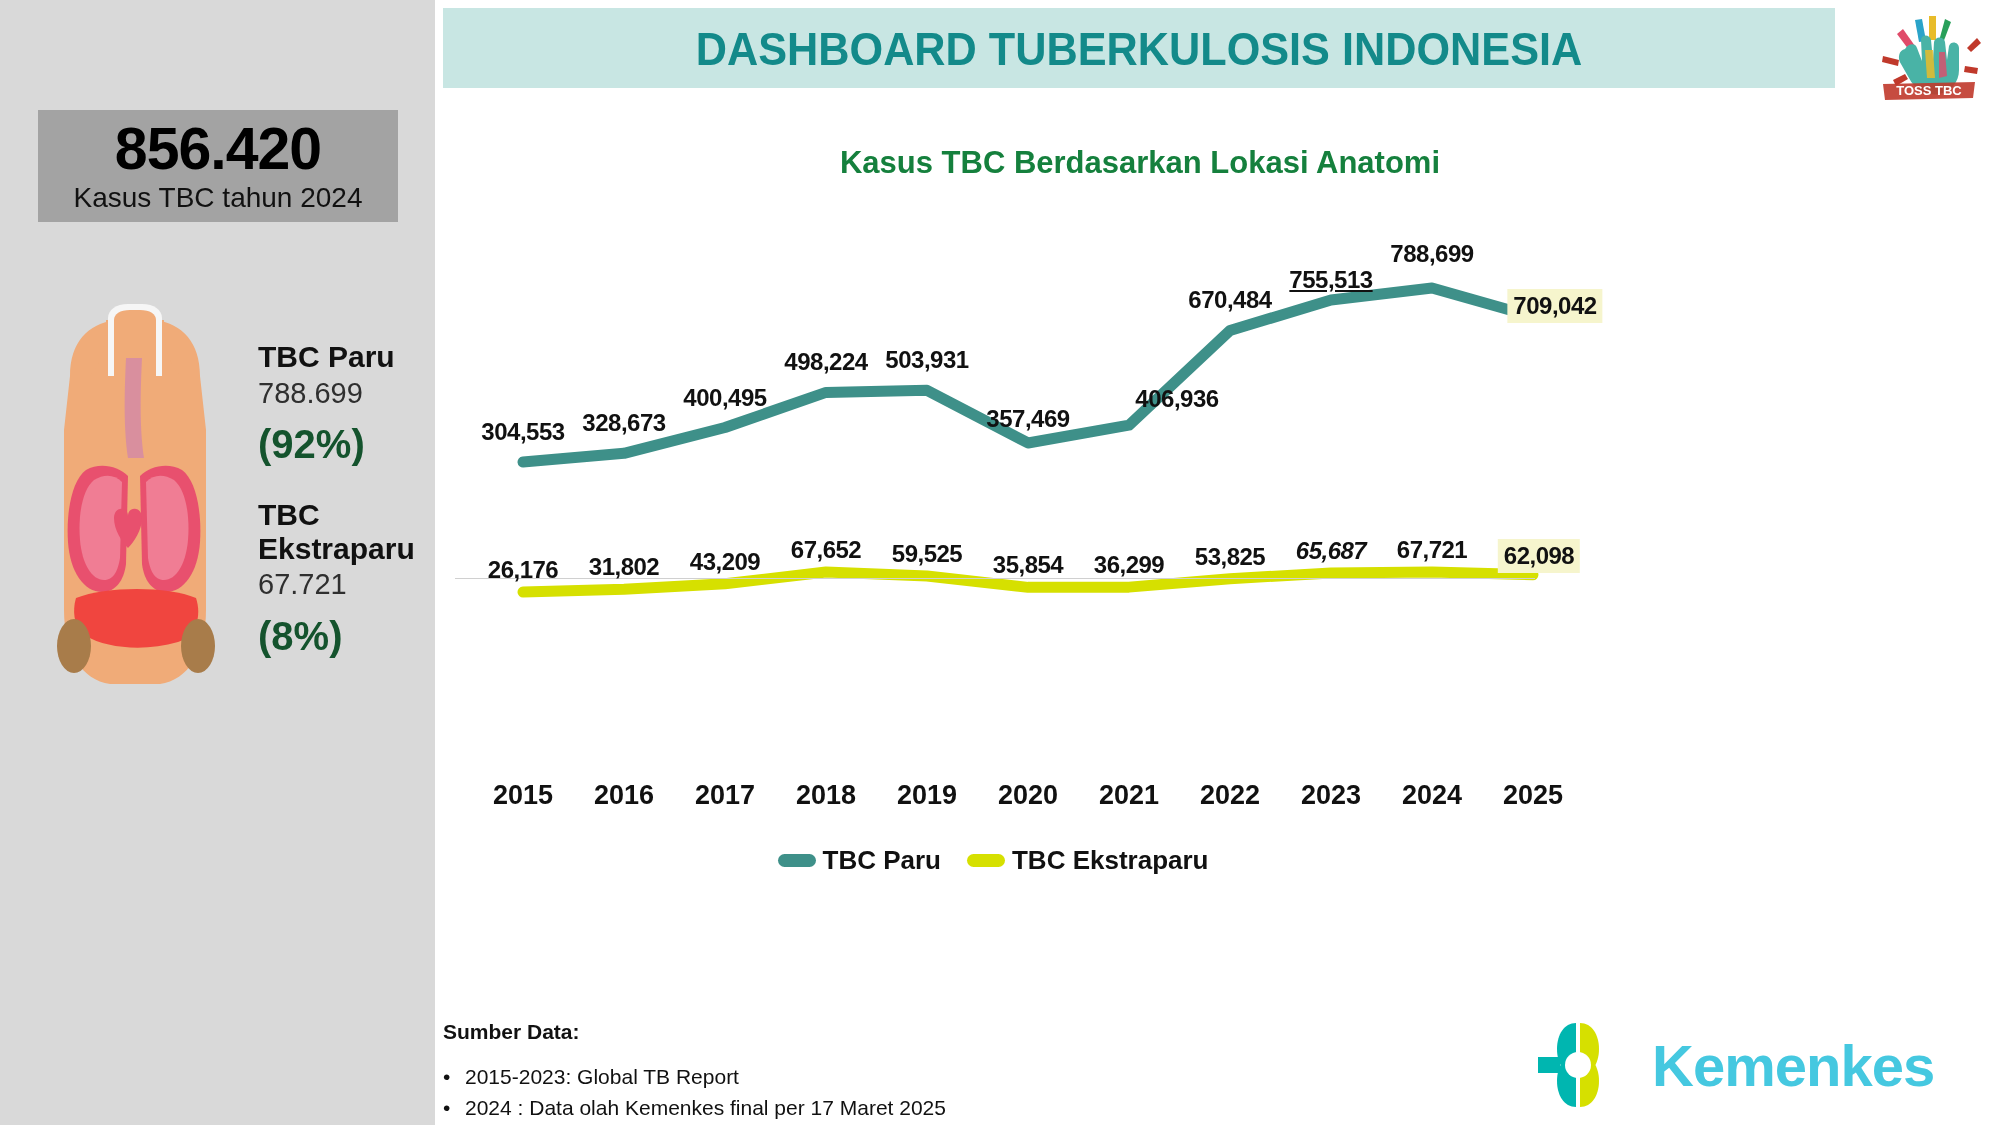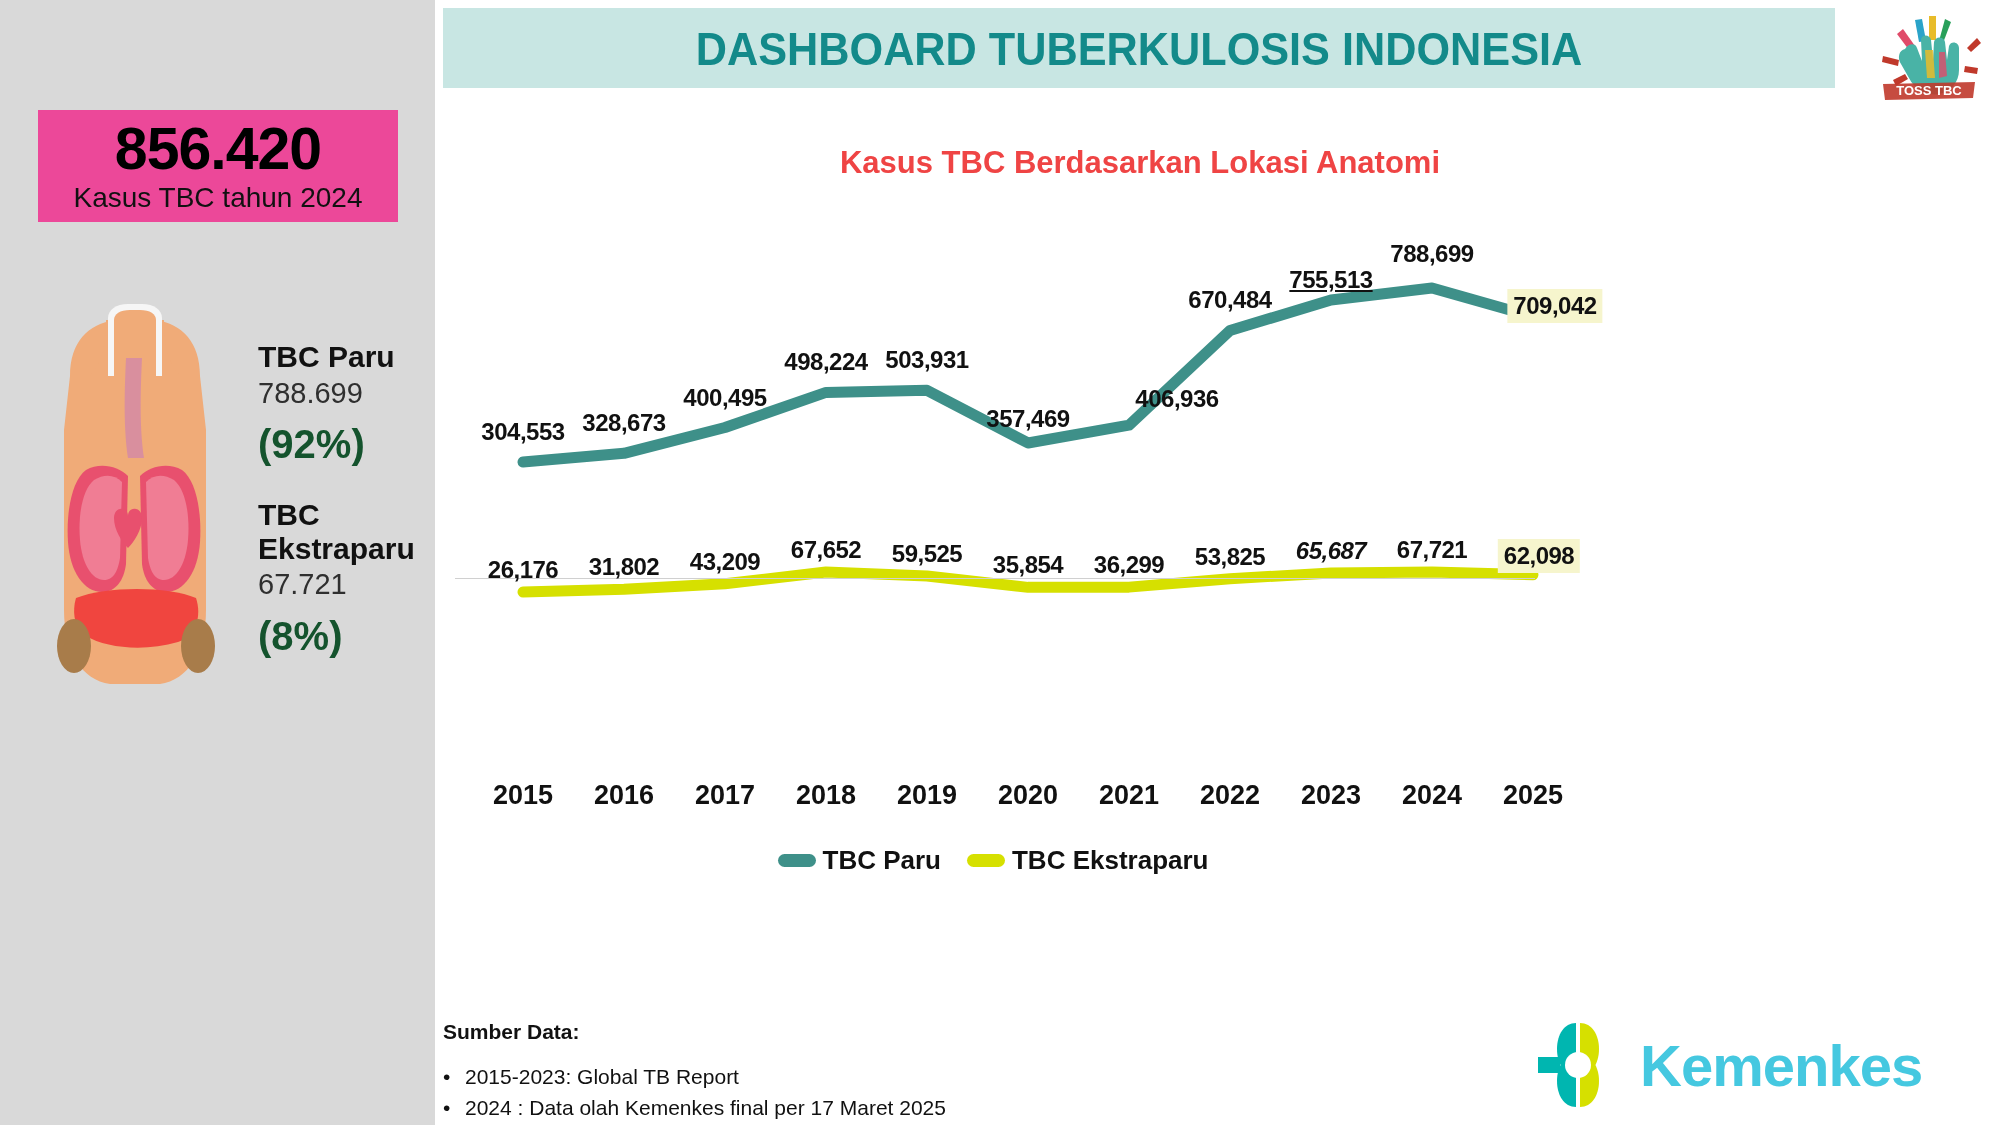--- a/index.html
+++ b/index.html
@@ -1,20 +1,20 @@
 <!DOCTYPE html>
 <html><head>
 <meta charset="utf-8">
 <style>
   html,body{margin:0;padding:0;}
   body{width:2001px;height:1125px;background:#ffffff;font-family:"Liberation Sans",sans-serif;overflow:hidden;position:relative;}
 
   
   #sidebar{position:absolute;left:0;top:0;width:435px;height:1125px;background:#d9d9d9;}
-  #kpi-badge{position:absolute;left:38px;top:110px;width:360px;height:112px;background:#ec4899;
+  #kpi-badge{position:absolute;left:38px;top:110px;width:360px;height:112px;background:#a3a3a3;
              display:flex;flex-direction:column;align-items:center;justify-content:center;}
   #kpi-number{font-size:59px;font-weight:bold;color:#000;line-height:1.05;letter-spacing:-1px;}
   #kpi-caption{font-size:28px;color:#111;line-height:1.1;margin-top:2px;}
 
   
   #torso{position:absolute;left:10px;top:280px;width:250px;height:420px;}
 
   #paru-block{position:absolute;left:258px;top:340px;width:180px;}
   #ekstra-block{position:absolute;left:258px;top:498px;width:180px;}
   .lbl-title{font-size:30px;font-weight:bold;color:#111;line-height:1.12;}
@@ -23,21 +23,21 @@
 
   
   #header-band{position:absolute;left:443px;top:8px;width:1392px;height:80px;background:#c8e6e3;}
   #header-title{position:absolute;left:443px;top:8px;width:1392px;height:80px;display:flex;
                 align-items:center;justify-content:center;color:#138a8a;font-size:47px;font-weight:bold;
                 letter-spacing:0px;transform:scaleX(.92);transform-origin:center;}
   #toss-logo{position:absolute;left:1875px;top:4px;width:110px;height:105px;}
 
   
   #chart-title{position:absolute;left:560px;top:145px;width:1160px;text-align:center;
-               font-size:31px;font-weight:bold;color:#ef4444;}
+               font-size:31px;font-weight:bold;color:#15803d;}
   #plot{position:absolute;left:443px;top:200px;width:1558px;height:420px;}
   #axis-line{position:absolute;left:455px;top:578px;width:1080px;height:1px;background:#d0d0d0;}
 
   .dlabel{position:absolute;font-size:24px;font-weight:bold;color:#111;white-space:nowrap;
           transform:translateX(-50%);letter-spacing:-.5px;}
   .dlabel.hl{background:#f6f5cd;padding:3px 6px;}
 
   #years{position:absolute;left:443px;top:780px;width:1100px;height:40px;}
   .yr{position:absolute;font-size:27px;font-weight:bold;color:#111;transform:translateX(-50%);}
 
@@ -46,21 +46,21 @@
   .lg-item{display:flex;align-items:center;gap:7px;}
   .lg-swatch{width:38px;height:13px;border-radius:7px;}
   .lg-text{font-size:26px;font-weight:bold;color:#111;}
 
   
   #source{position:absolute;left:443px;top:1020px;width:900px;}
   #source-title{font-size:21px;font-weight:bold;color:#111;margin-bottom:17px;}
   .src-row{display:flex;font-size:21px;color:#111;line-height:1.48;}
   .src-bullet{width:22px;flex:none;}
   #kemenkes{position:absolute;left:1530px;top:1015px;width:460px;height:100px;display:flex;
-            align-items:center;gap:14px;}
+            align-items:center;gap:26px;}
   #kemenkes-word{font-size:58px;font-weight:bold;color:#45c8e0;letter-spacing:-1px;}
 </style>
 </head>
 <body>
 
 <div id="sidebar">
 
   <div id="kpi-badge">
     <div id="kpi-number">856.420</div>
     <div id="kpi-caption">Kasus TBC tahun 2024</div>

